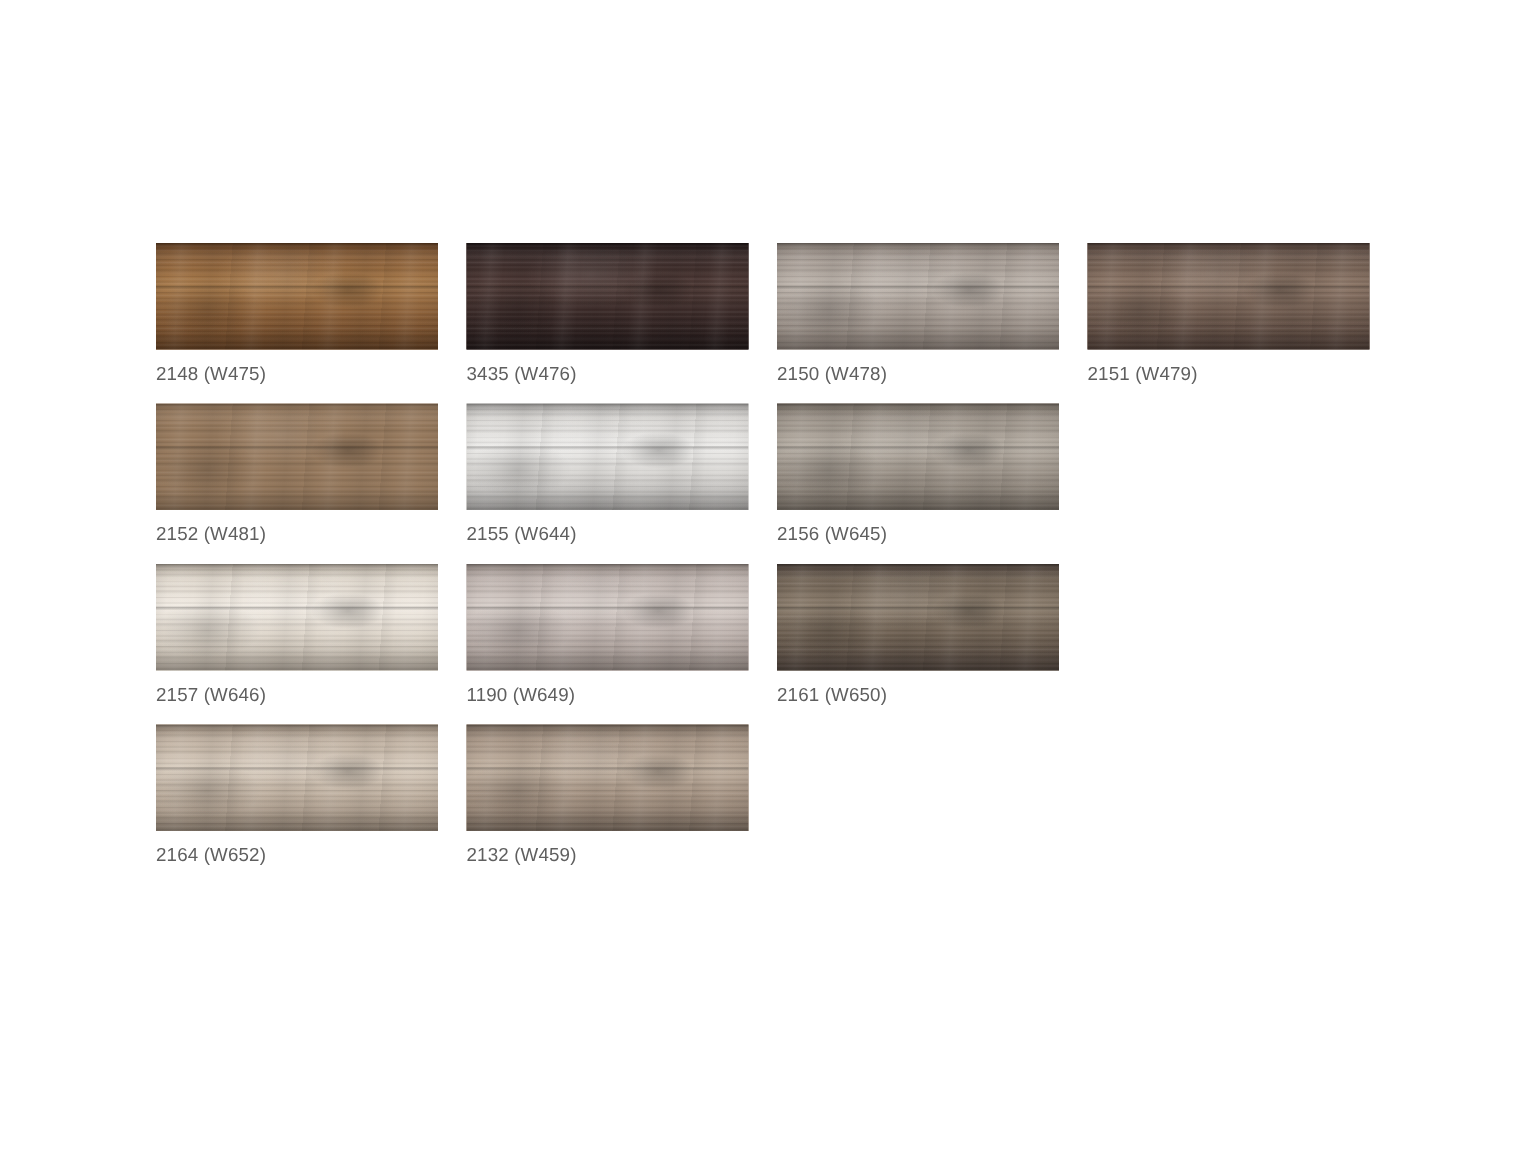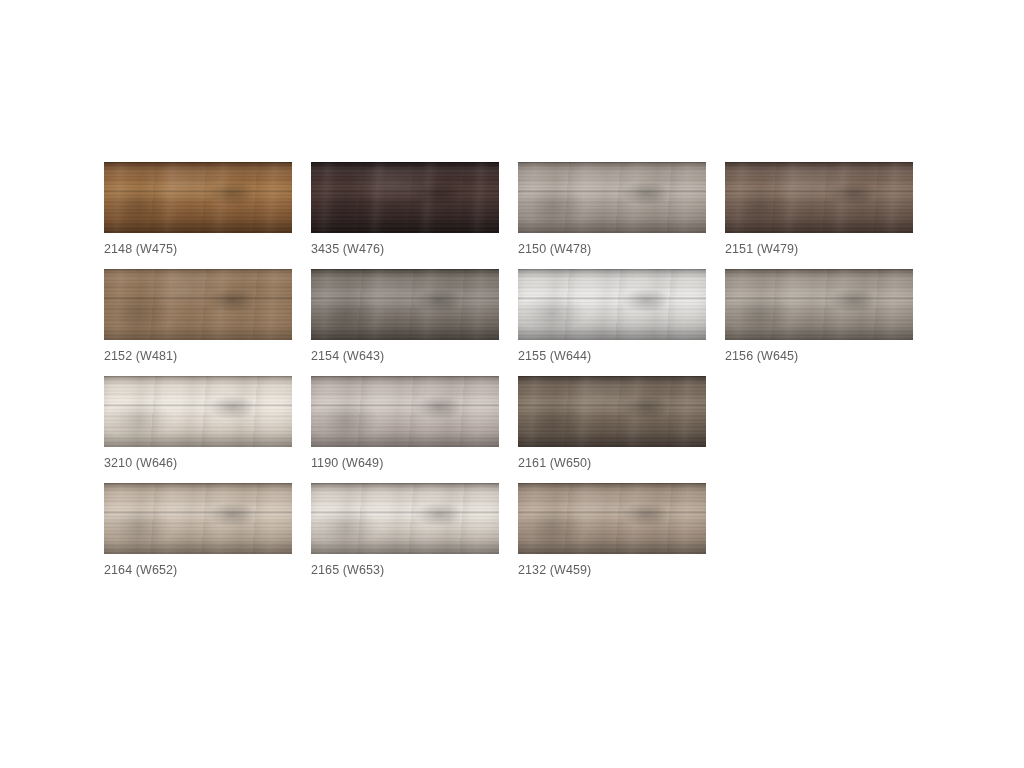--- a/index.html
+++ b/index.html
@@ -173,30 +173,20 @@
         <div class="swatch-chip" style="background-color: rgb(149, 120, 92);">
           <div class="grain lines"></div>
           <div class="grain streaks"></div>
           <div class="grain knot"></div>
           <div class="grain seam"></div>
           <div class="grain bevel"></div>
         </div>
         <div class="swatch-label">2152 (W481)</div>
       </div>
       <div class="swatch-cell">
-        <div class="swatch-chip" style="background-image: linear-gradient(rgb(92, 84, 77) 0%, rgb(123, 115, 107) 14%, rgb(152, 144, 138) 40%, rgb(123, 115, 107) 66%, rgb(92, 84, 77) 100%); background-color: rgb(123, 115, 107);">
-          <div class="grain lines"></div>
-          <div class="grain streaks"></div>
-          <div class="grain knot"></div>
-          <div class="grain seam"></div>
-          <div class="grain bevel"></div>
-        </div>
-        <div class="swatch-label">2154 (W643)</div>
-      </div>
-      <div class="swatch-cell">
         <div class="swatch-chip" style="background-image: linear-gradient(rgb(180, 178, 176) 0%, rgb(215, 213, 210) 14%, rgb(236, 235, 233) 40%, rgb(215, 213, 210) 66%, rgb(180, 178, 176) 100%); background-color: rgb(215, 213, 210);">
           <div class="grain lines"></div>
           <div class="grain streaks"></div>
           <div class="grain knot"></div>
           <div class="grain seam"></div>
           <div class="grain bevel"></div>
         </div>
         <div class="swatch-label">2155 (W644)</div>
       </div>
       <div class="swatch-cell">
@@ -212,21 +202,21 @@
     </div>
     <div class="swatch-row">
       <div class="swatch-cell">
         <div class="swatch-chip" style="background-image: linear-gradient(rgb(189, 179, 166) 0%, rgb(222, 214, 203) 14%, rgb(241, 235, 227) 40%, rgb(222, 214, 203) 66%, rgb(189, 179, 166) 100%); background-color: rgb(222, 214, 203);">
           <div class="grain lines"></div>
           <div class="grain streaks"></div>
           <div class="grain knot"></div>
           <div class="grain seam"></div>
           <div class="grain bevel"></div>
         </div>
-        <div class="swatch-label">3210 (W646)</div>
+        <div class="swatch-label">2157 (W646)</div>
       </div>
       <div class="swatch-cell">
         <div class="swatch-chip" style="background-image: linear-gradient(rgb(161, 149, 143) 0%, rgb(189, 178, 173) 14%, rgb(214, 205, 200) 40%, rgb(189, 178, 173) 66%, rgb(161, 149, 143) 100%); background-color: rgb(189, 178, 173);">
           <div class="grain lines"></div>
           <div class="grain streaks"></div>
           <div class="grain knot"></div>
           <div class="grain seam"></div>
           <div class="grain bevel"></div>
         </div>
         <div class="swatch-label">1190 (W649)</div>
@@ -247,30 +237,20 @@
         <div class="swatch-chip" style="background-image: linear-gradient(rgb(158, 142, 126) 0%, rgb(191, 176, 160) 14%, rgb(216, 204, 190) 40%, rgb(191, 176, 160) 66%, rgb(158, 142, 126) 100%); background-color: rgb(191, 176, 160);">
           <div class="grain lines"></div>
           <div class="grain streaks"></div>
           <div class="grain knot"></div>
           <div class="grain seam"></div>
           <div class="grain bevel"></div>
         </div>
         <div class="swatch-label">2164 (W652)</div>
       </div>
       <div class="swatch-cell">
-        <div class="swatch-chip" style="background-image: linear-gradient(rgb(168, 159, 150) 0%, rgb(211, 203, 194) 14%, rgb(236, 231, 224) 40%, rgb(211, 203, 194) 66%, rgb(168, 159, 150) 100%); background-color: rgb(211, 203, 194);">
-          <div class="grain lines"></div>
-          <div class="grain streaks"></div>
-          <div class="grain knot"></div>
-          <div class="grain seam"></div>
-          <div class="grain bevel"></div>
-        </div>
-        <div class="swatch-label">2165 (W653)</div>
-      </div>
-      <div class="swatch-cell">
         <div class="swatch-chip" style="background-image: linear-gradient(rgb(133, 117, 103) 0%, rgb(165, 147, 131) 14%, rgb(192, 176, 160) 40%, rgb(165, 147, 131) 66%, rgb(133, 117, 103) 100%); background-color: rgb(165, 147, 131);">
           <div class="grain lines"></div>
           <div class="grain streaks"></div>
           <div class="grain knot"></div>
           <div class="grain seam"></div>
           <div class="grain bevel"></div>
         </div>
         <div class="swatch-label">2132 (W459)</div>
       </div>
       <div class="swatch-cell empty"></div>

